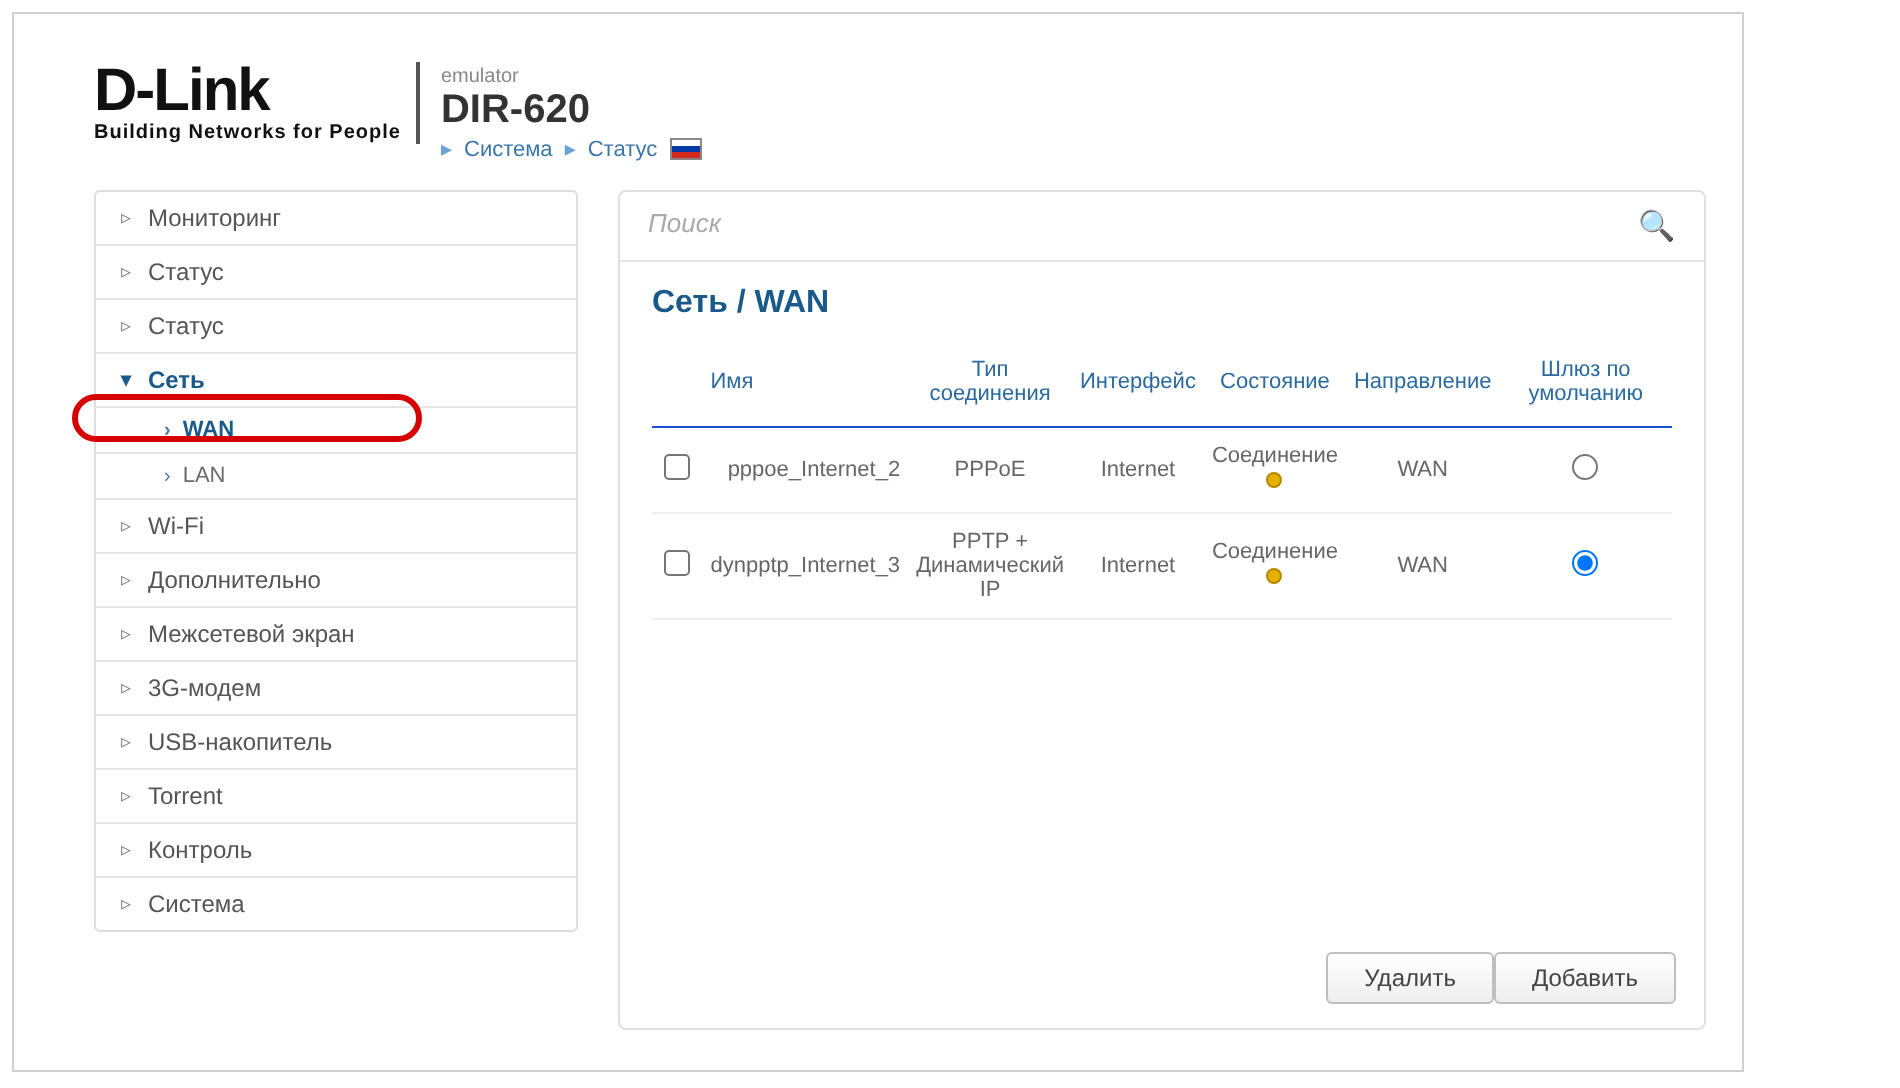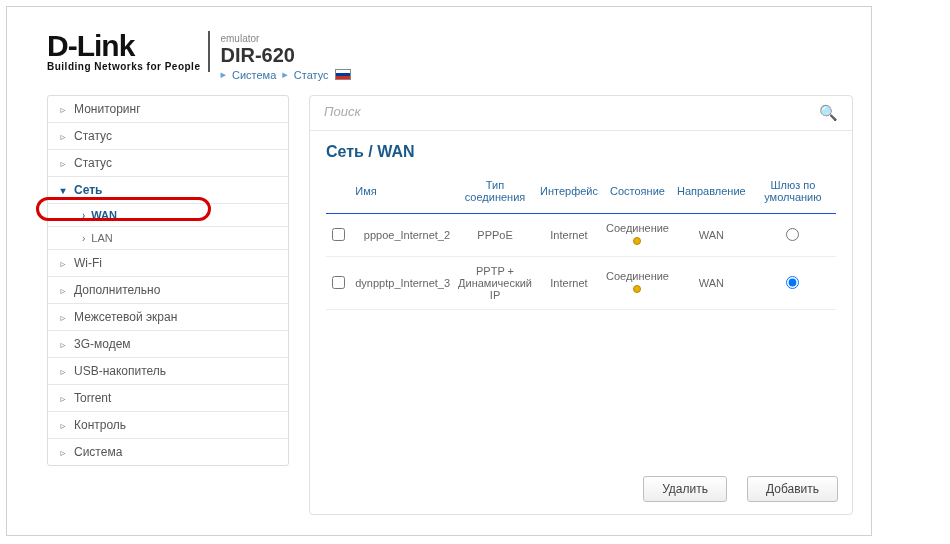--- a/index.html
+++ b/index.html
@@ -163,21 +163,21 @@
     background: #e8b000; border-radius: 50%;
     border: 1px solid #b88800;
   }
   input[type=checkbox], input[type=radio] { cursor: pointer; }
   
   .footer-btns {
     position: absolute;
     bottom: 12px;
     right: 14px;
     display: flex;
-    gap: 20px;
+    gap: 0;
   }
   .btn {
     border: 1px solid #bfbfbf;
     background: linear-gradient(#ffffff, #eeeeee);
     border-radius: 3px;
     padding: 5px 18px;
     font-size: 12px;
     color: #444;
     cursor: pointer;
   }

